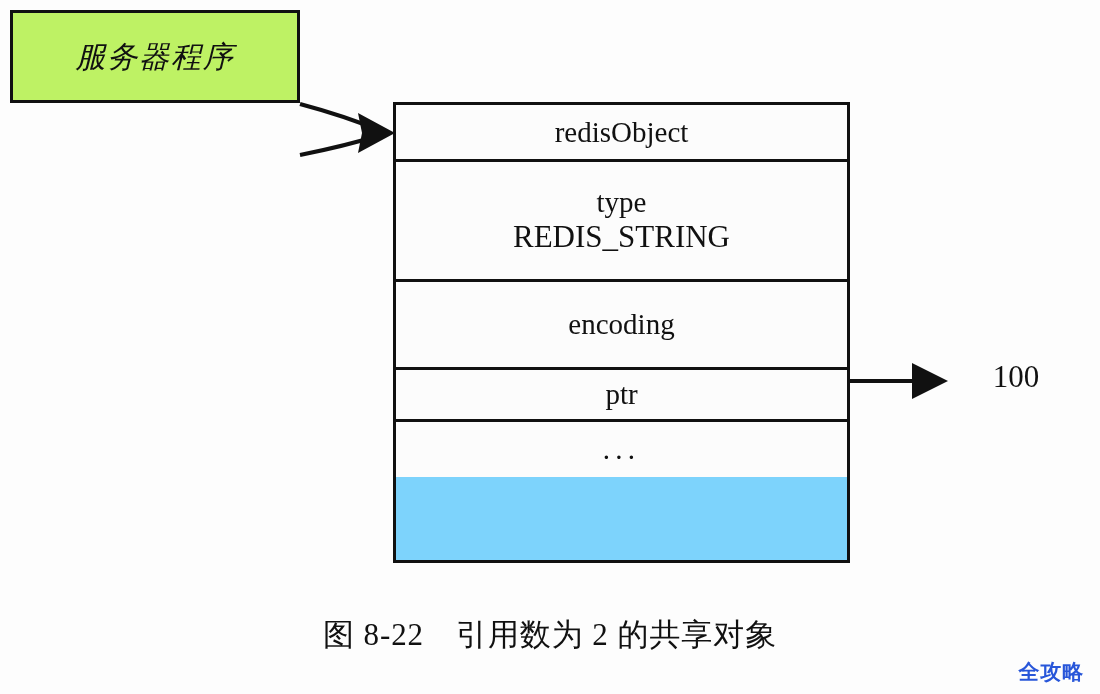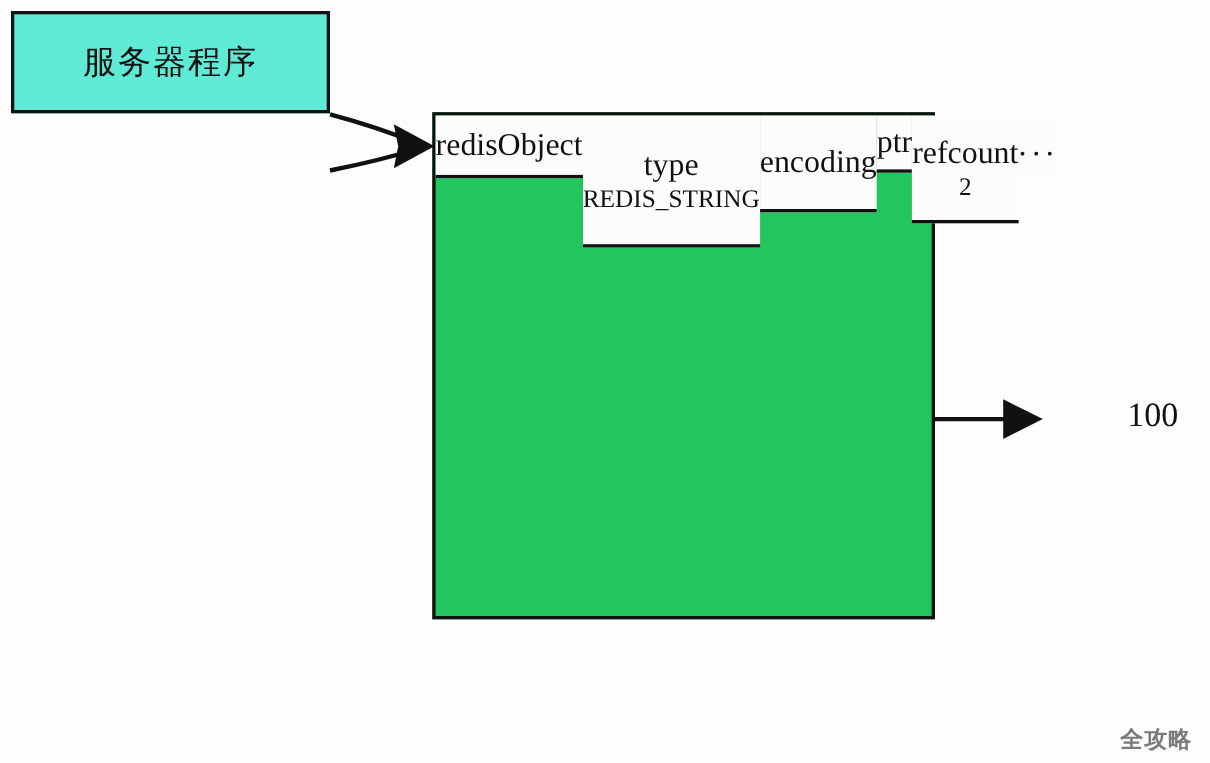--- a/index.html
+++ b/index.html
@@ -17,26 +17,27 @@
     width: 1100px;
     height: 694px;
     background: #fdfdfd;
     overflow: hidden;
   }
 
   
   .box {
     position: absolute;
     box-sizing: border-box;
-    background: #5eead4;
+    background: #bef264;
     border: 3px solid #111111;
     display: flex;
     align-items: center;
     justify-content: center;
     text-align: center;
+    font-style: italic;
   }
   .box-label {
     font-family: "Liberation Serif", "DejaVu Serif", serif;
     font-size: 30px;
     line-height: 1.25;
     letter-spacing: 0.06em;
     color: #111111;
     white-space: pre;
   }
 
@@ -56,23 +57,23 @@
 
   
   #redis-object-table {
     position: absolute;
     left: 393px;
     top: 102px;
     width: 457px;
     height: 461px;
     box-sizing: border-box;
     border: 3px solid #111111;
-    background: #22c55e;
+    background: #7dd3fc;
     display: flex;
-    flex-direction: row;
+    flex-direction: column;
   }
   .struct-row {
     box-sizing: border-box;
     border-bottom: 3px solid #111111;
     display: flex;
     flex-direction: column;
     align-items: center;
     justify-content: center;
     text-align: center;
     background: #fcfcfc;
@@ -81,21 +82,21 @@
     border-bottom: none;
   }
   .row-title {
     font-family: "Liberation Serif", "DejaVu Serif", serif;
     font-size: 29px;
     line-height: 1.18;
     color: #111111;
   }
   .row-value {
     font-family: "Liberation Serif", "DejaVu Serif", serif;
-    font-size: 23px;
+    font-size: 31px;
     line-height: 1.18;
     color: #111111;
   }
   .row-ellipsis {
     font-family: "Liberation Serif", "DejaVu Serif", serif;
     font-size: 29px;
     letter-spacing: 0.18em;
     color: #111111;
   }
 
@@ -113,21 +114,21 @@
     left: 0;
     top: 0;
     width: 1100px;
     height: 694px;
     pointer-events: none;
   }
 
   
   #ptr-target-value {
     position: absolute;
-    left: 1000px;
+    left: 968px;
     top: 359px;
     width: 96px;
     text-align: center;
     font-family: "Liberation Serif", "DejaVu Serif", serif;
     font-size: 31px;
     color: #111111;
   }
 
   
   #figure-caption {
@@ -145,21 +146,21 @@
 
   
   #watermark {
     position: absolute;
     right: 16px;
     bottom: 8px;
     font-family: Liberation Sans, sans-serif;
     font-size: 21px;
     font-weight: bold;
     letter-spacing: 0.04em;
-    color: #737373;
+    color: #1d4ed8;
     opacity: 0.95;
     margin-top: 32px;
   }
 </style>
 </head>
 <body>
 
 <div id="canvas">
 
   <div class="box" id="server-box">
@@ -179,24 +180,20 @@
     </div>
 
     <div class="struct-row" id="row-encoding">
       <span class="row-title">encoding</span>
     </div>
 
     <div class="struct-row" id="row-ptr">
       <span class="row-title">ptr</span>
     </div>
 
-    <div class="struct-row" id="row-refcount">
-      <span class="row-title">refcount</span>
-      <span class="row-value">2</span>
-    </div>
 
     <div class="struct-row" id="row-more">
       <span class="row-ellipsis">...</span>
     </div>
 
   </div>
 
   <svg id="connectors" viewBox="0 0 1100 694">
 
     <path d="M 300 104 Q 345 116 381 131" fill="none" stroke="#111111" stroke-width="4"></path>
@@ -204,16 +201,17 @@
     <path d="M 300 155 Q 345 146 381 135" fill="none" stroke="#111111" stroke-width="4"></path>
 
     <polygon points="395,133 358,113 362,133 358,153" fill="#111111"></polygon>
 
     <line x1="850" y1="381" x2="925" y2="381" stroke="#111111" stroke-width="4"></line>
     <polygon points="948,381 912,363 912,399" fill="#111111"></polygon>
   </svg>
 
   <div id="ptr-target-value">100</div>
 
+  <div id="figure-caption">图 8-22　引用数为 2 的共享对象</div>
 
   <div id="watermark">全攻略</div>
 
 </div>
 
 </body></html>

